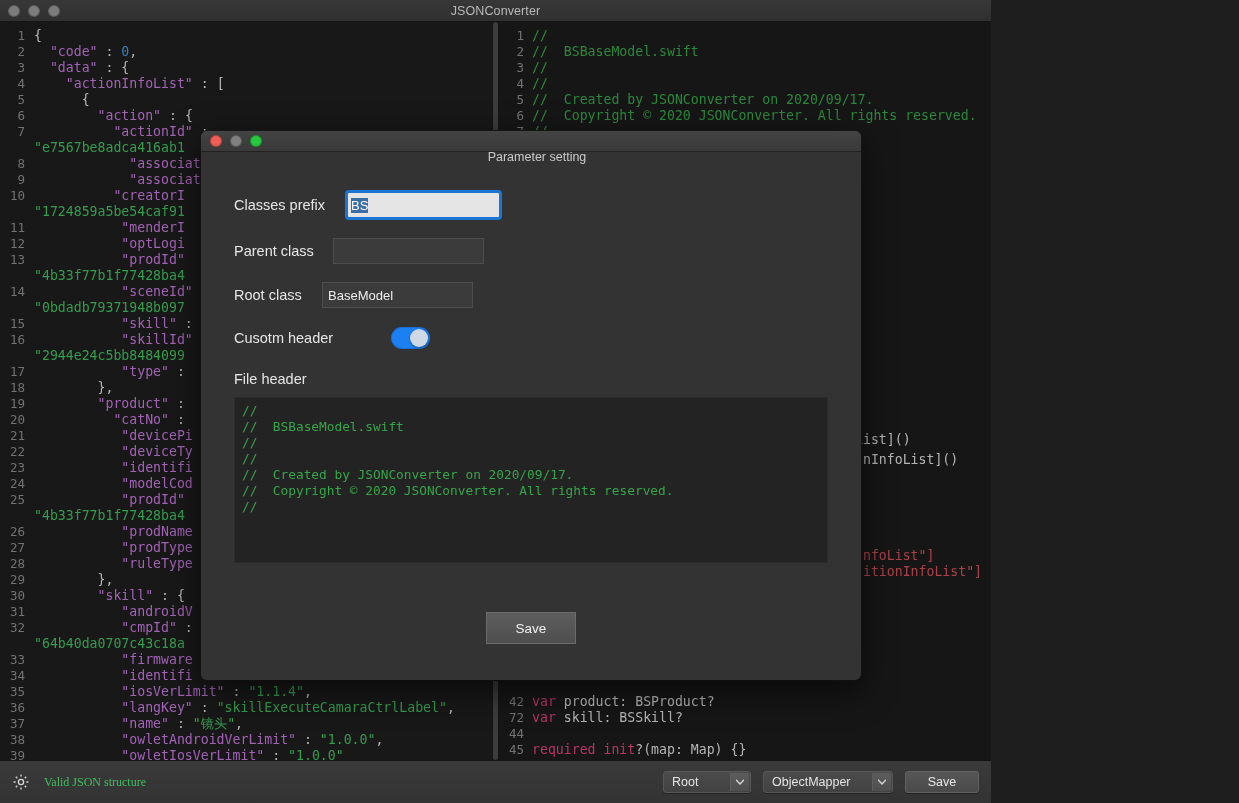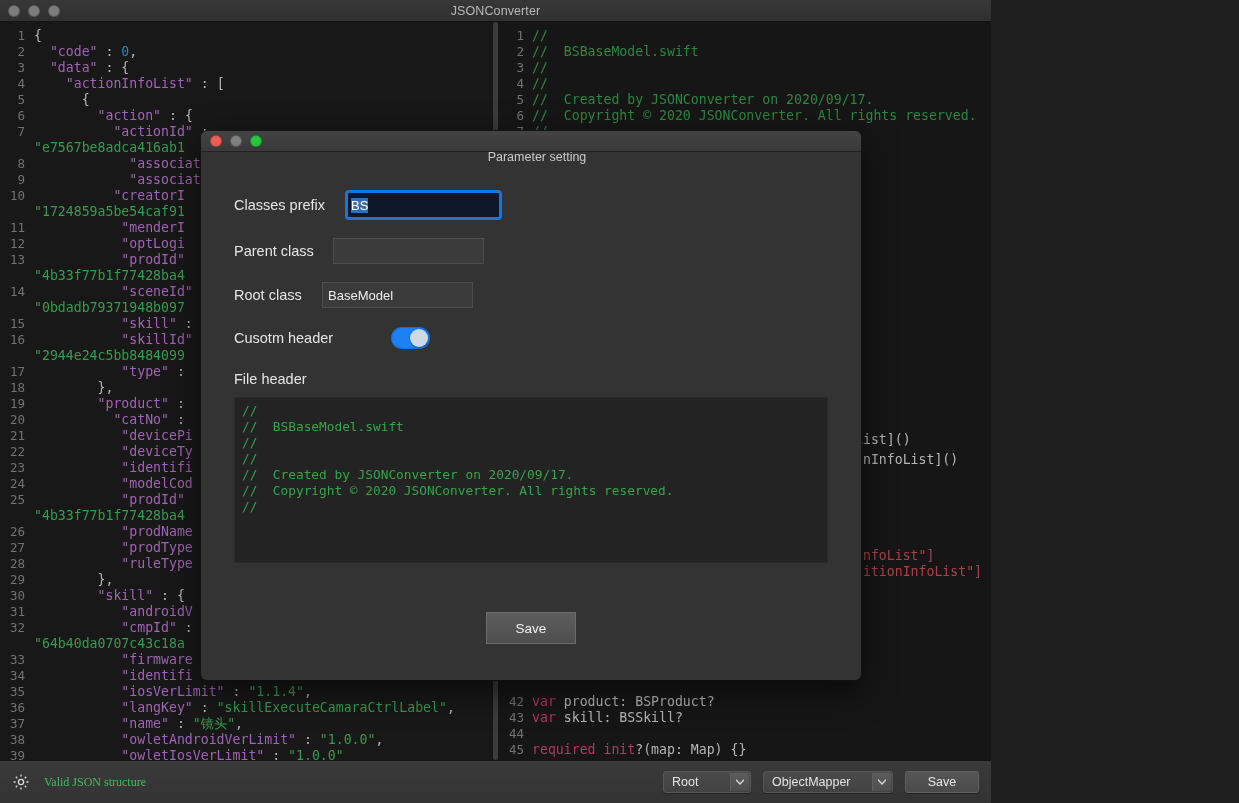--- a/index.html
+++ b/index.html
@@ -226,21 +226,21 @@
     color: #ededed;
     font-size: 13px;
     display: flex;
     align-items: center;
     padding: 0 5px;
   }
   .text-field.focused {
     border: 3px solid #1c75d2;
     border-radius: 4px;
     height: 30px;
-    background: #0f172a;
+    background: #e5e5e5;
     padding: 0 3px;
   }
   .sel { background: #3a6ea5; color: #fff; padding: 0 0; }
 
   #row-prefix { margin-top: 16px; }
   #row-prefix .field-label { width: 100px; }
   #field-prefix { width: 157px; margin-left: 11px; }
 
   #row-root { margin-top: 18px; }
   #row-root .field-label { width: 76px; }
@@ -338,21 +338,21 @@
           <div style="position: absolute; white-space: pre; font-family: &quot;DejaVu Sans Mono&quot;, monospace; font-size: 13.2px; line-height: 16px; top: 430px; left: 355px;"><span class="id">onInfoList]()</span></div>
           <div style="position: absolute; white-space: pre; font-family: &quot;DejaVu Sans Mono&quot;, monospace; font-size: 13.2px; line-height: 16px; top: 526px; left: 355px;"><span class="str">InfoList"]</span></div>
           <div style="position: absolute; white-space: pre; font-family: &quot;DejaVu Sans Mono&quot;, monospace; font-size: 13.2px; line-height: 16px; top: 542px; left: 355px;"><span class="str">ditionInfoList"]</span></div>
         </div>
       <div id="code-bottom" style="position:absolute;left:0;right:0;top:672px;">
           <div class="code-line">
             <div class="gutter">42</div>
             <div class="ltext"><span class="p">    </span><span class="kw">var</span><span class="id"> product: BSProduct?</span></div>
           </div>
           <div class="code-line">
-            <div class="gutter">43</div>
+            <div class="gutter">72</div>
             <div class="ltext"><span class="p">    </span><span class="kw">var</span><span class="id"> skill: BSSkill?</span></div>
           </div>
           <div class="code-line">
             <div class="gutter">44</div>
             <div class="ltext"><span class="p"></span></div>
           </div>
           <div class="code-line">
             <div class="gutter">45</div>
             <div class="ltext"><span class="p">    </span><span class="kw">required init</span><span class="id">?(map: Map) {}</span></div>
           </div>

